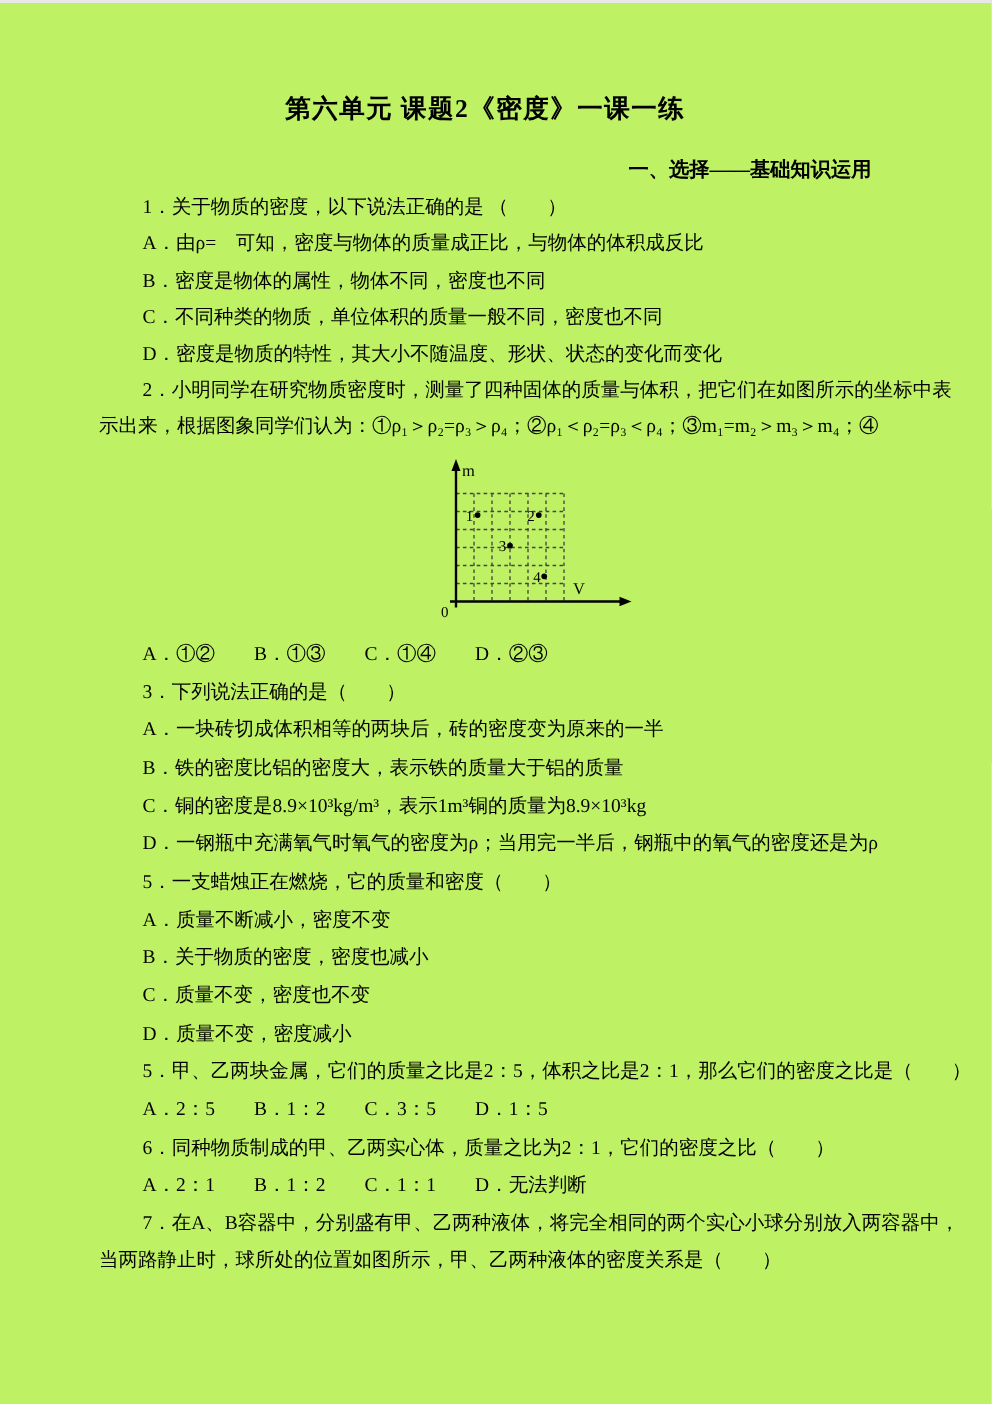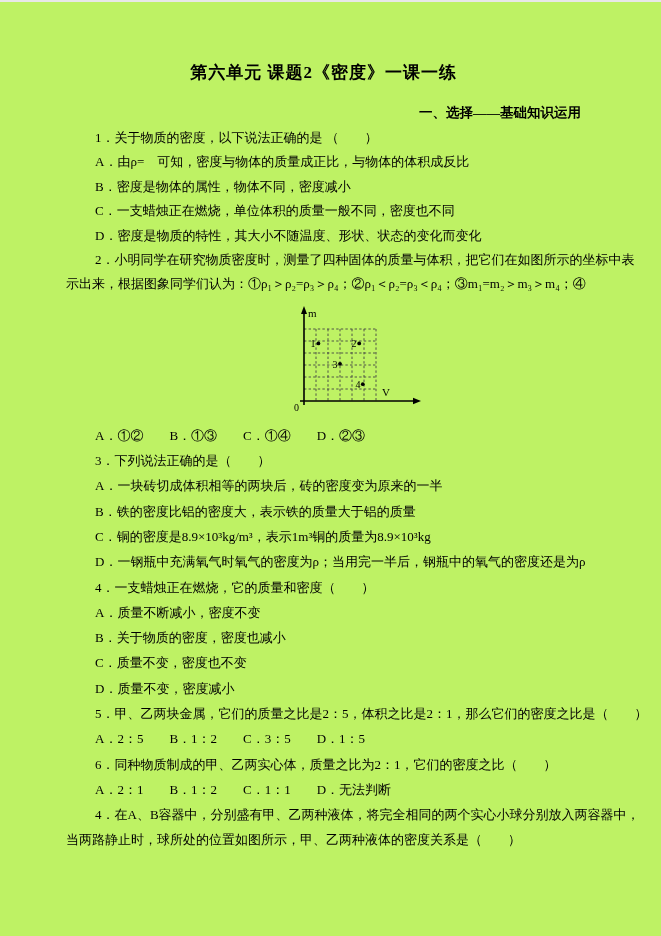--- a/index.html
+++ b/index.html
@@ -48,22 +48,22 @@
 <body>
 
 <div class="page">
 
   <div class="title">第六单元 课题2《密度》一课一练</div>
 
   <div class="heading">一、选择——基础知识运用</div>
 
   <div class="ln ind">1．关于物质的密度，以下说法正确的是 （　　）</div>
   <div class="ln ind">A．由ρ=　可知，密度与物体的质量成正比，与物体的体积成反比</div>
-  <div class="ln ind">B．密度是物体的属性，物体不同，密度减小</div>
-  <div class="ln ind">C．一支蜡烛正在燃烧，单位体积的质量一般不同，密度也不同</div>
+  <div class="ln ind">B．密度是物体的属性，物体不同，密度也不同</div>
+  <div class="ln ind">C．不同种类的物质，单位体积的质量一般不同，密度也不同</div>
   <div class="ln ind">D．密度是物质的特性，其大小不随温度、形状、状态的变化而变化</div>
 
   <div class="ln ind">2．小明同学在研究物质密度时，测量了四种固体的质量与体积，把它们在如图所示的坐标中表</div>
   <div class="ln">示出来，根据图象同学们认为：①ρ₁＞ρ₂=ρ₃＞ρ₄；②ρ₁＜ρ₂=ρ₃＜ρ₄；③m₁=m₂＞m₃＞m₄；④</div>
 
   <div class="figure-wrap">
     <svg width="140" height="112" viewBox="0 0 140 112">
 
       <g stroke="#444" stroke-width="0.9" stroke-dasharray="2.4,2.2">
         <line x1="28" y1="26" x2="28" y2="98"></line>
@@ -108,28 +108,28 @@
   </div>
 
   <div class="ln2 ind">A．①②　　B．①③　　C．①④　　D．②③</div>
 
   <div class="ln2 ind">3．下列说法正确的是（　　）</div>
   <div class="ln2 ind">A．一块砖切成体积相等的两块后，砖的密度变为原来的一半</div>
   <div class="ln2 ind">B．铁的密度比铝的密度大，表示铁的质量大于铝的质量</div>
   <div class="ln2 ind">C．铜的密度是8.9×10³kg/m³，表示1m³铜的质量为8.9×10³kg</div>
   <div class="ln2 ind">D．一钢瓶中充满氧气时氧气的密度为ρ；当用完一半后，钢瓶中的氧气的密度还是为ρ</div>
 
-  <div class="ln2 ind">4．一支蜡烛正在燃烧，它的质量和密度（　　）</div>
+  <div class="ln2 ind">5．一支蜡烛正在燃烧，它的质量和密度（　　）</div>
   <div class="ln2 ind">A．质量不断减小，密度不变</div>
   <div class="ln2 ind">B．关于物质的密度，密度也减小</div>
   <div class="ln2 ind">C．质量不变，密度也不变</div>
   <div class="ln2 ind">D．质量不变，密度减小</div>
 
   <div class="ln2 ind">5．甲、乙两块金属，它们的质量之比是2：5，体积之比是2：1，那么它们的密度之比是（　　）</div>
   <div class="ln2 ind">A．2：5　　B．1：2　　C．3：5　　D．1：5</div>
 
   <div class="ln2 ind">6．同种物质制成的甲、乙两实心体，质量之比为2：1，它们的密度之比（　　）</div>
   <div class="ln2 ind">A．2：1　　B．1：2　　C．1：1　　D．无法判断</div>
 
-  <div class="ln2 ind">4．在A、B容器中，分别盛有甲、乙两种液体，将完全相同的两个实心小球分别放入两容器中，</div>
+  <div class="ln2 ind">7．在A、B容器中，分别盛有甲、乙两种液体，将完全相同的两个实心小球分别放入两容器中，</div>
   <div class="ln2">当两路静止时，球所处的位置如图所示，甲、乙两种液体的密度关系是（　　）</div>
 
 </div>
 
 </body></html>

